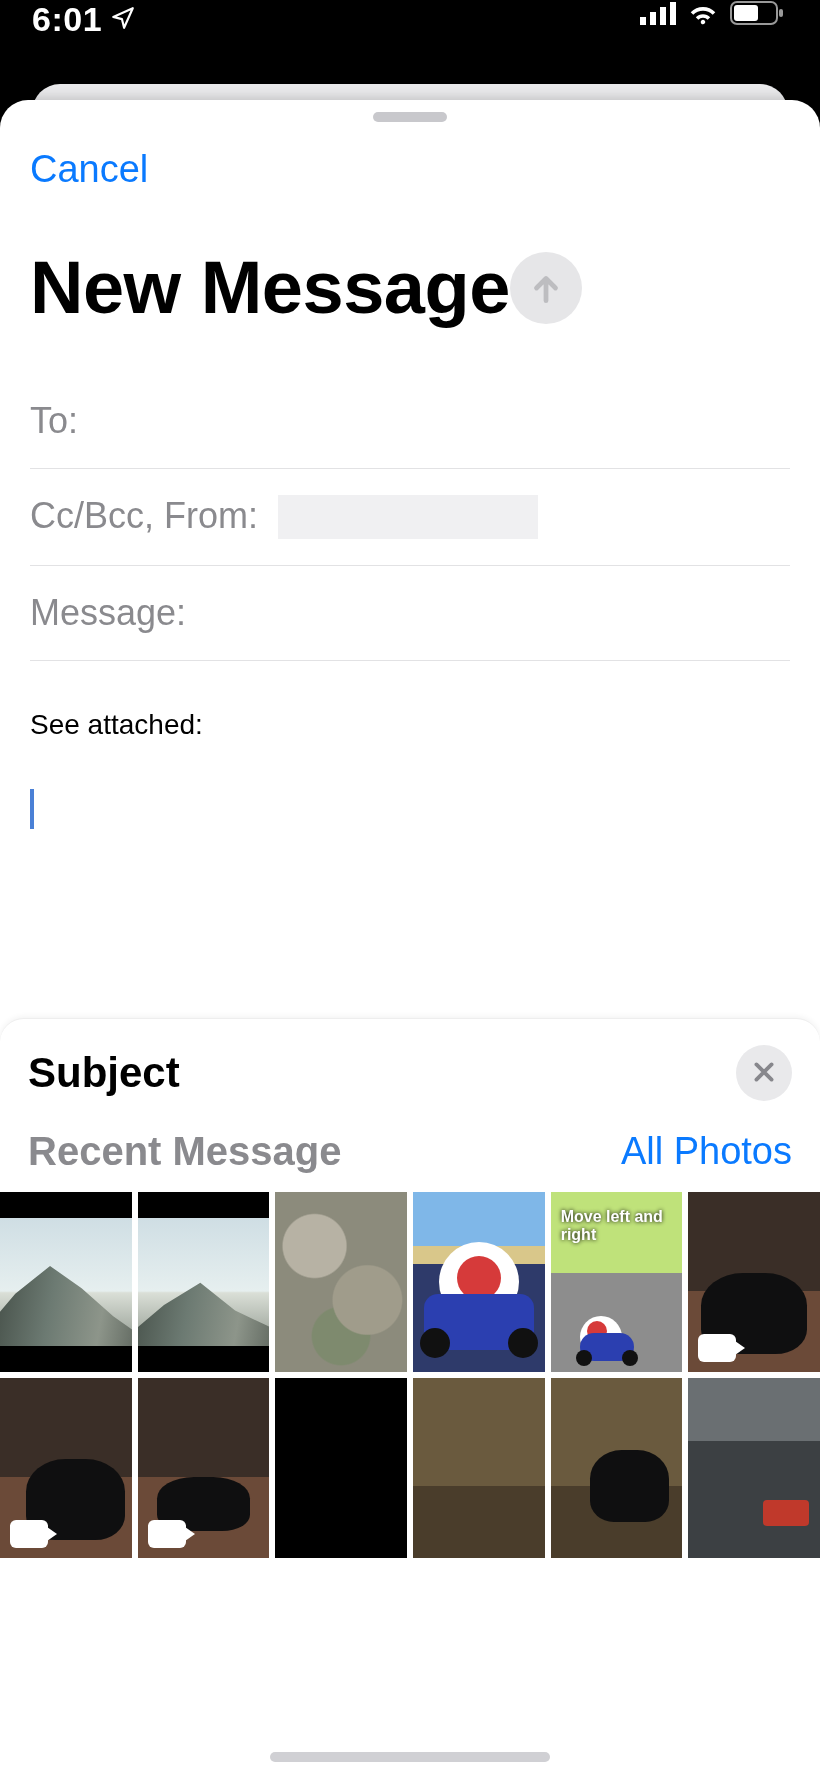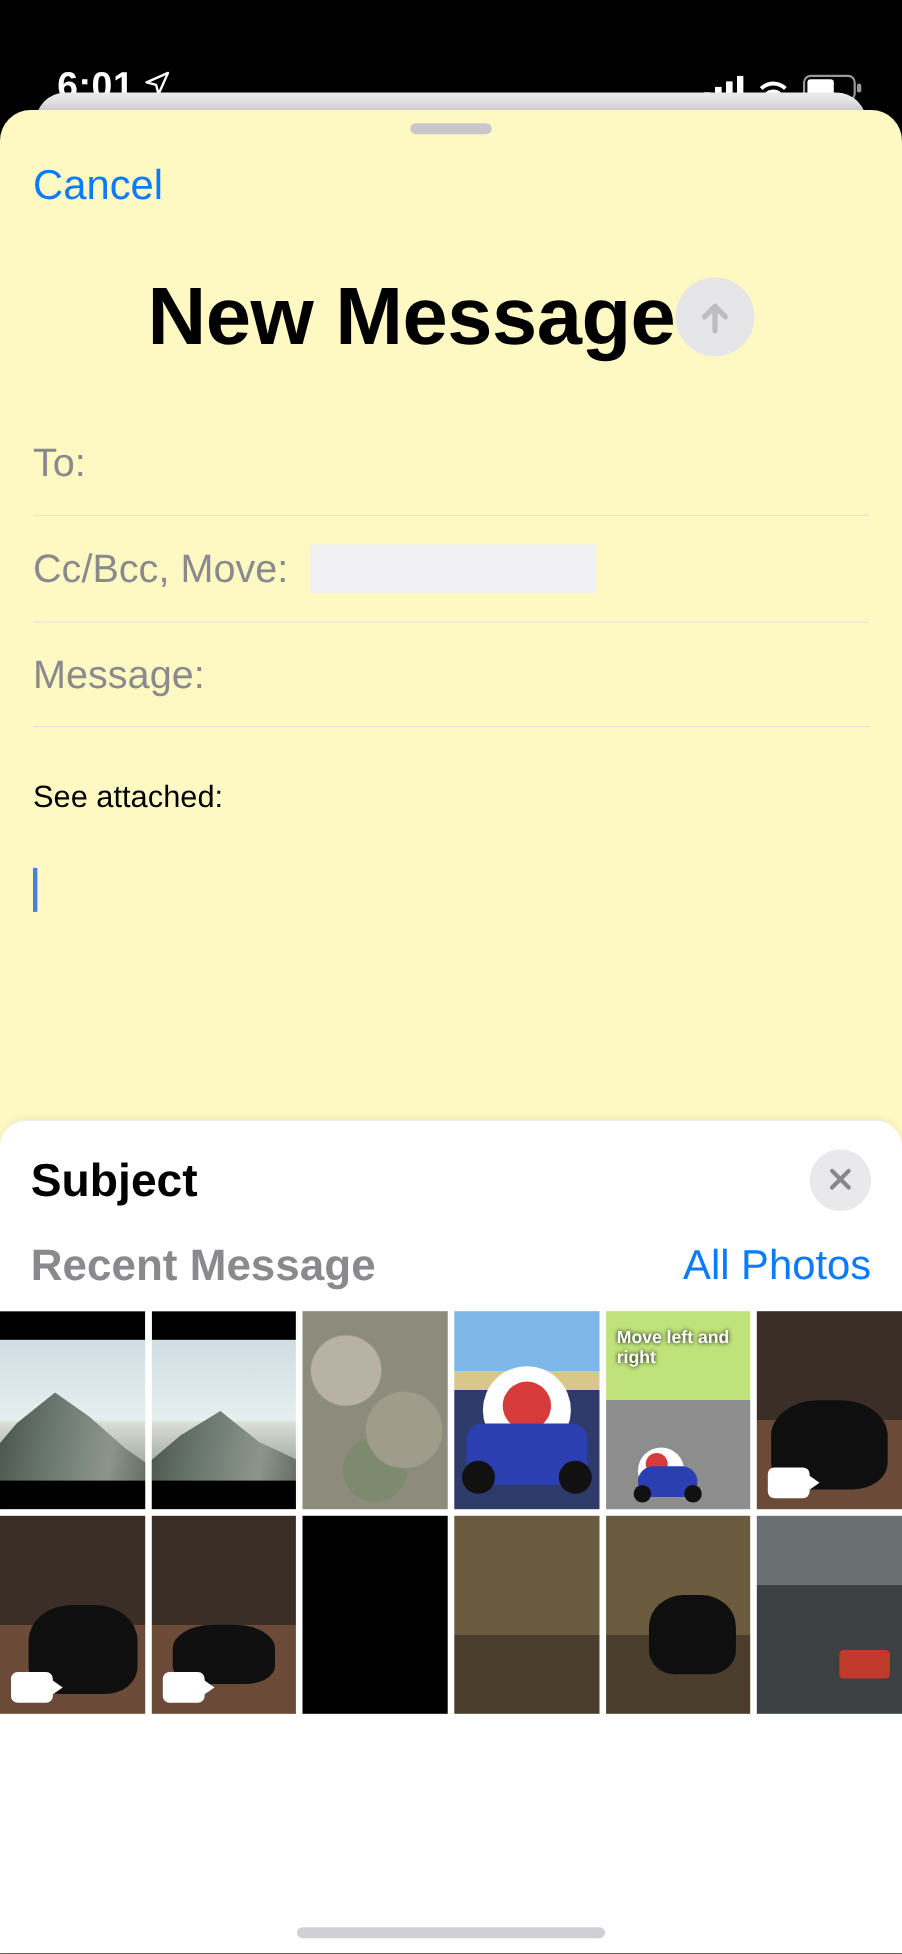--- a/index.html
+++ b/index.html
@@ -1,41 +1,41 @@
 <!DOCTYPE html>
 <html><head>
 <meta charset="utf-8">
 <style>
   * { box-sizing: border-box; margin: 0; padding: 0; }
   html, body { width: 820px; height: 1776px; background: #000; font-family: -apple-system, "Helvetica Neue", Arial, sans-serif; overflow: hidden; }
   .screen { position: relative; width: 820px; height: 1776px; background: #000; }
 
   
-  .status-bar { position: relative; height: 98px; display: flex; align-items: flex-end; justify-content: space-between; padding: 0 36px 0 52px; color: #fff; }
+  .status-bar { position: relative; height: 98px; display: flex; align-items: flex-start; justify-content: space-between; padding: 0 36px 0 32px; color: #fff; }
   .status-left { display: flex; align-items: center; gap: 8px; }
   .status-time { font-size: 34px; font-weight: 600; letter-spacing: 0.5px; }
   .location-icon { display:inline-block; }
   .status-right { display: flex; align-items: center; gap: 10px; }
 
   
   .bg-card { position: absolute; top: 84px; left: 32px; right: 32px; height: 60px; background: #e9e9eb; border-top-left-radius: 28px; border-top-right-radius: 28px; }
 
   
-  .sheet { position: absolute; top: 100px; left: 0; right: 0; bottom: 0; background: #fef9c3; border-top-left-radius: 28px; border-top-right-radius: 28px; box-shadow: 0 -2px 12px rgba(0,0,0,0.18); overflow: hidden; }
+  .sheet { position: absolute; top: 100px; left: 0; right: 0; bottom: 0; background: #ffffff; border-top-left-radius: 28px; border-top-right-radius: 28px; box-shadow: 0 -2px 12px rgba(0,0,0,0.18); overflow: hidden; }
   .grabber { width: 74px; height: 10px; background: #c8c8cc; border-radius: 6px; margin: 12px auto 0 auto; }
 
   .sheet-top { padding: 26px 30px 0 30px; }
   .cancel { color: #0a7aff; font-size: 38px; font-weight: 400; background:none; border:none; cursor:pointer; }
 
-  .title-row { display: flex; align-items: center; justify-content: center; padding: 54px 30px 44px 30px; }
+  .title-row { display: flex; align-items: center; justify-content: flex-start; padding: 54px 30px 44px 30px; }
   .title { font-size: 74px; font-weight: 700; letter-spacing: -0.5px; color:#000; }
   .send-btn { width: 72px; height: 72px; border-radius: 50%; background: #e6e6e8; display: flex; align-items:center; justify-content:center; border:none; }
   .send-btn svg { display:block; }
 
-  .field-row { border-top: 1px solid #e2e2e4; padding: 26px 0 26px 0; margin: 0 30px; display:flex; align-items:center; gap:12px; }
+  .field-row { border-top: 1px solid #e2e2e4; padding: 26px 0 26px 0; margin: 0 30px; display:flex; align-items:flex-start; gap:12px; }
   .field-row.first { border-top: none; }
   .field-label { color:#8a8a8e; font-size: 36px; font-weight: 400; }
   .field-input { flex:1; border:none; outline:none; font-size:36px; color:#000; background:transparent; }
   .redacted { display:inline-block; width: 260px; height: 44px; background:#f0f0f2; margin-left:8px; }
   .body-area { padding: 22px 30px 10px 30px; font-size: 28px; color:#000; }
   .caret { display:inline-block; width:4px; height:40px; background:#4a80d6; margin-top:48px; }
 
   
   .photos-panel { position:absolute; left:0; right:0; bottom:0; top: 918px; background:#fff; border-top-left-radius: 24px; border-top-right-radius: 24px; border-top:1px solid #eee; box-shadow: 0 -1px 6px rgba(0,0,0,0.06); }
   .photos-header { display:flex; align-items:center; justify-content:space-between; padding: 26px 28px 22px 28px; }
@@ -134,21 +134,21 @@
         </span>
       </button>
     </div>
 
     <div class="field-row first">
       <span class="field-label">To:</span>
       <input class="field-input" value="" style="">
     </div>
 
     <div class="field-row">
-      <span class="field-label">Cc/Bcc, Move:</span>
+      <span class="field-label">Cc/Bcc, From:</span>
       <span class="redacted"></span>
     </div>
 
     <div class="field-row">
       <span class="field-label">Message:</span>
       <input class="field-input" value="" style="">
     </div>
 
     <div class="field-row" style="border-top:1px solid #e2e2e4; border-bottom:none; padding-bottom:0;"></div>
 

